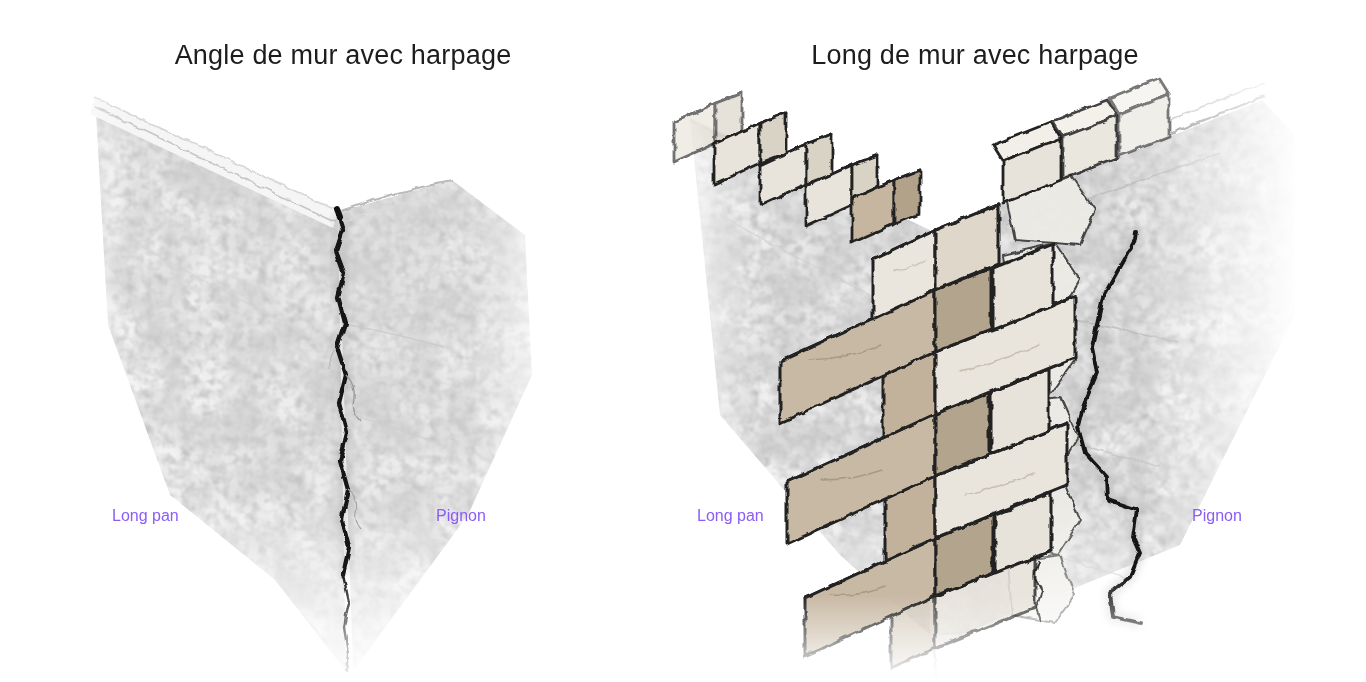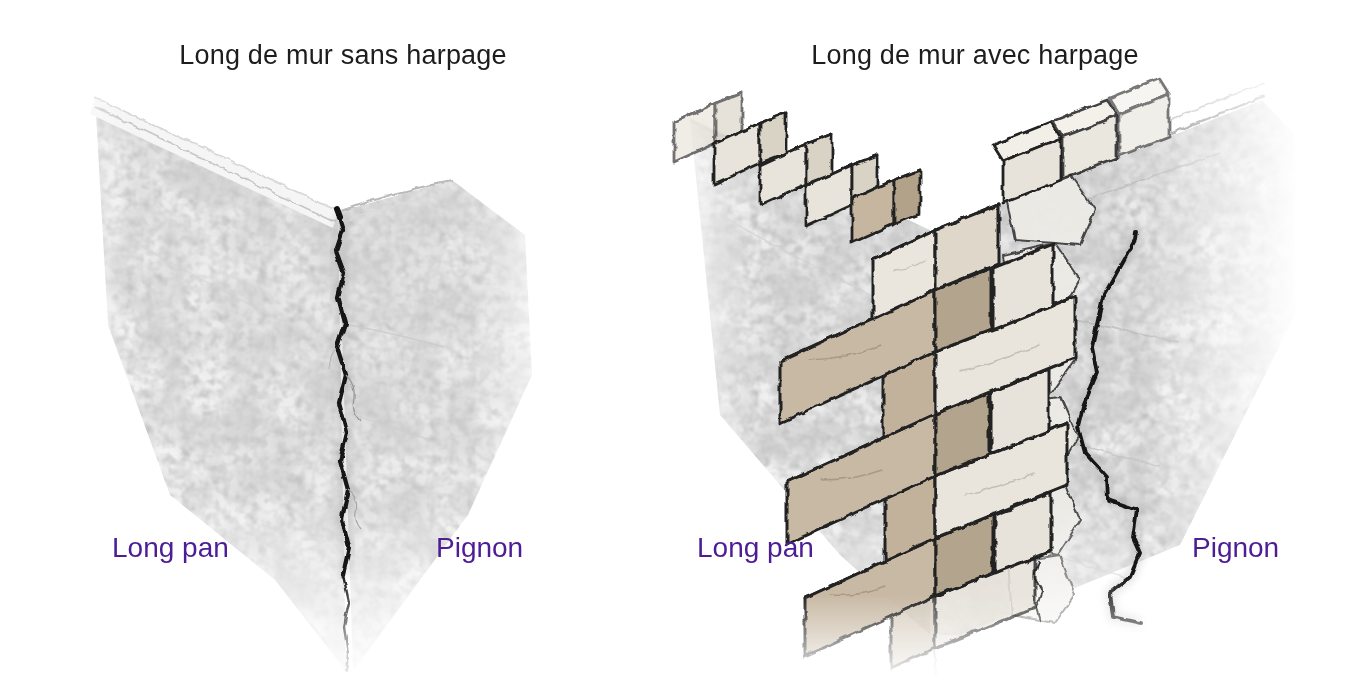--- a/index.html
+++ b/index.html
@@ -9,35 +9,35 @@
     font-family:"Liberation Sans", sans-serif;
   }
   .panel-title{
     position:absolute;top:40px;height:32px;
     font-size:27px;font-weight:400;color:#1d1d1d;
     text-align:center;letter-spacing:0.2px;white-space:nowrap;
   }
   #title-sans{left:43px;width:600px;}
   #title-avec{left:675px;width:600px;}
   .wall-label{
-    position:absolute;top:532px;
-    font-size:28px;font-weight:400;color:#4c1d95;white-space:nowrap;
+    position:absolute;top:507px;
+    font-size:16px;font-weight:400;color:#8b5cf6;white-space:nowrap;
   }
   #lbl-lp-sans{left:112px;}
   #lbl-pg-sans{left:436px;}
   #lbl-lp-avec{left:697px;}
   #lbl-pg-avec{left:1192px;}
   svg{position:absolute;display:block;}
   #svg-sans{left:20px;top:75px;}
   #svg-avec{left:660px;top:75px;}
 </style>
 </head>
 <body>
 
-<div class="panel-title" id="title-sans">Long de mur sans harpage</div>
+<div class="panel-title" id="title-sans">Angle de mur avec harpage</div>
 
 <svg id="svg-sans" width="560" height="607" viewBox="0 0 560 607" xmlns="http://www.w3.org/2000/svg">
   <defs>
     <filter id="texA" x="-3%" y="-3%" width="106%" height="106%" color-interpolation-filters="sRGB">
       <feTurbulence type="fractalNoise" baseFrequency="0.024" numOctaves="3" seed="8" result="n1"></feTurbulence>
       <feColorMatrix in="n1" type="matrix" values="0 0 0 0 0  0 0 0 0 0  0 0 0 0 0  1.4 1.4 1.4 0 -1.6" result="a1"></feColorMatrix>
       <feFlood flood-color="#d7d7d7" result="f1"></feFlood>
       <feComposite in="f1" in2="a1" operator="in" result="blobs"></feComposite>
       <feTurbulence type="fractalNoise" baseFrequency="0.105" numOctaves="2" seed="3" result="n2"></feTurbulence>
       <feColorMatrix in="n2" type="matrix" values="0 0 0 0 0  0 0 0 0 0  0 0 0 0 0  1.1 1.1 1.1 0 -1.4" result="a2"></feColorMatrix>

